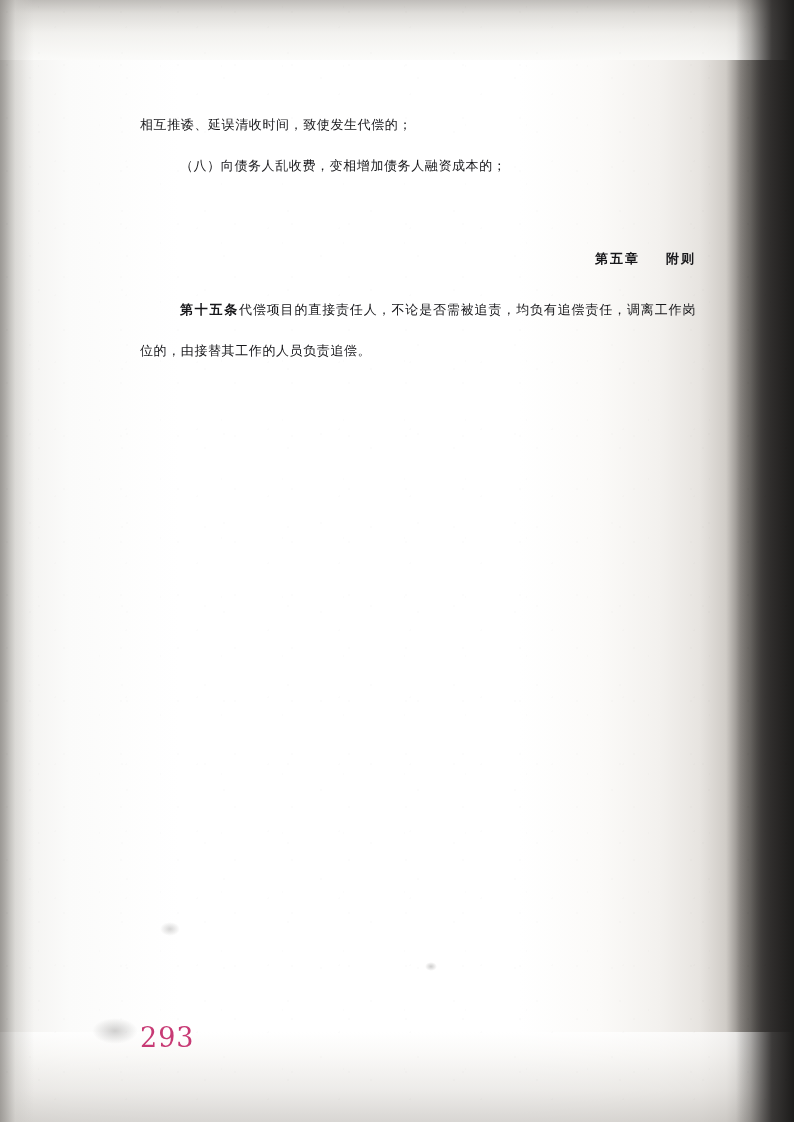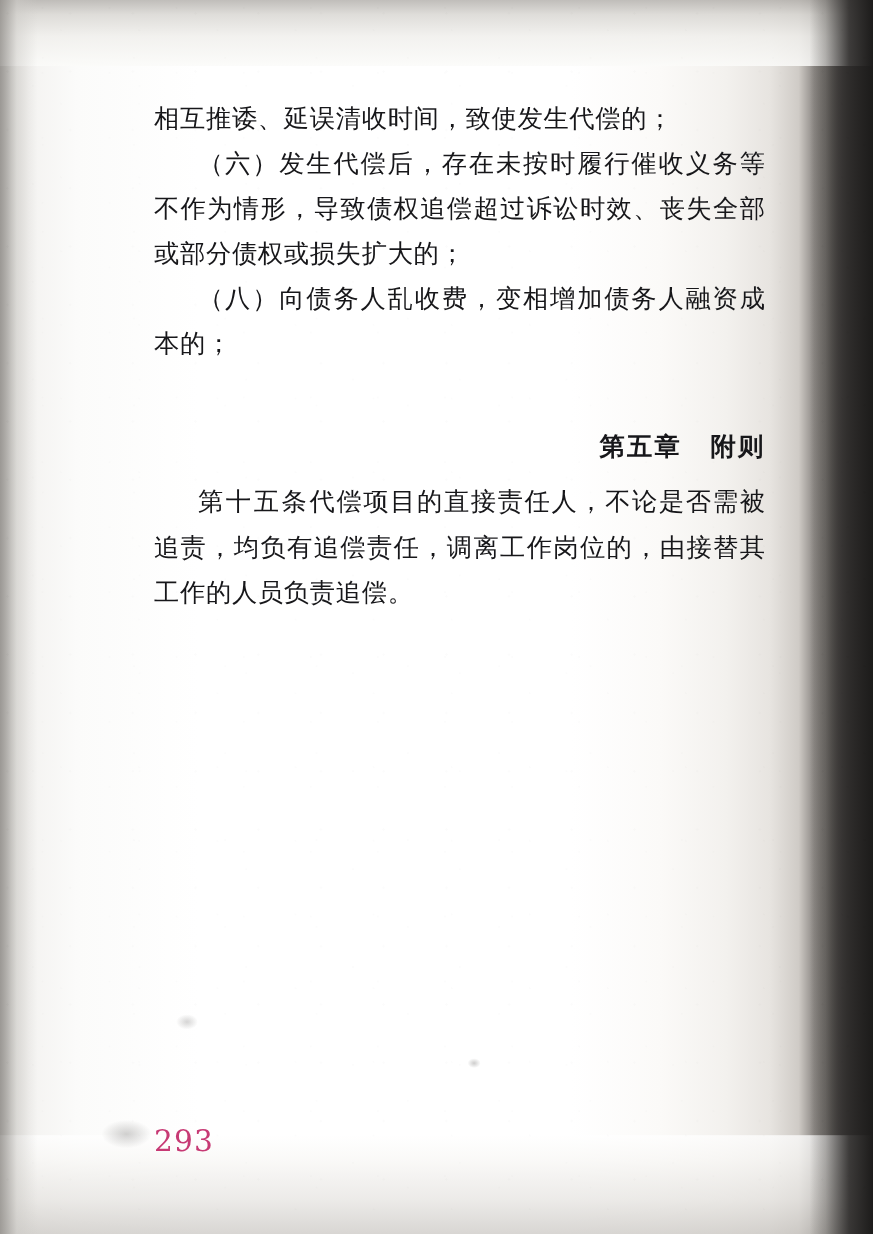--- a/index.html
+++ b/index.html
@@ -66,25 +66,25 @@
   .smudge {
     position: absolute;
     border-radius: 50%;
     pointer-events: none;
   }
 
   
   #content {
     position: absolute;
     left: 140px;
-    top: 88px;
+    top: 104px;
     width: 556px;
     color: #17171a;
     font-family: "DejaVu Serif", "Liberation Serif", serif;
-    font-size: 23px;
+    font-size: 13px;
     line-height: 41px;
     letter-spacing: .6px;
     text-align: justify;
   }
   p {
     margin: 0;
   }
   .indent {
     text-indent: 40px;
   }
@@ -93,21 +93,21 @@
     margin-bottom: 10px;
     text-align: right;
     font-weight: bold;
     letter-spacing: 2px;
   }
   .chapter-heading .gap {
     display: inline-block;
     width: 26px;
   }
   .art-num {
-    font-weight: normal;
+    font-weight: bold;
     letter-spacing: 1.5px;
   }
   .page-number {
     position: absolute;
     left: 140px;
     top: 1022px;
     font-family: "DejaVu Serif", "Liberation Serif", serif;
     font-size: 27px;
     color: #be185d;
     letter-spacing: 1px;
@@ -123,21 +123,20 @@
   <div class="paper-bottom-shadow"></div>
   <div class="left-edge"></div>
   <div class="spine-dark"></div>
 
   <div class="smudge" style="left:92px; top:1018px; width:46px; height:26px; background:radial-gradient(ellipse at center, rgba(90,88,86,.28), rgba(255,255,255,0) 70%);"></div>
   <div class="smudge" style="left:160px; top:922px; width:20px; height:14px; background:radial-gradient(ellipse at center, rgba(90,88,86,.25), rgba(255,255,255,0) 70%);"></div>
   <div class="smudge" style="left:425px; top:962px; width:12px; height:9px; background:radial-gradient(ellipse at center, rgba(90,88,86,.30), rgba(255,255,255,0) 70%);"></div>
 
   <div id="content">
     <p>相互推诿、延误清收时间，致使发生代偿的；</p>
-    <p class="indent">（六）发生代偿后，存在未按时履行催收义务等不作为情形，导致债权追偿超过诉讼时效、丧失全部或部分债权或损失扩大的；</p>
     <p class="indent">（八）向债务人乱收费，变相增加债务人融资成本的；</p>
 
     <p class="chapter-heading">
       <span>第五章</span><span class="gap"></span><span>附则</span>
     </p>
 
     <p class="indent">
       <span class="art-num">第十五条</span><span>代偿项目的直接责任人，不论是否需被追责，均负有追偿责任，调离工作岗位的，由接替其工作的人员负责追偿。</span>
     </p>
   </div>

